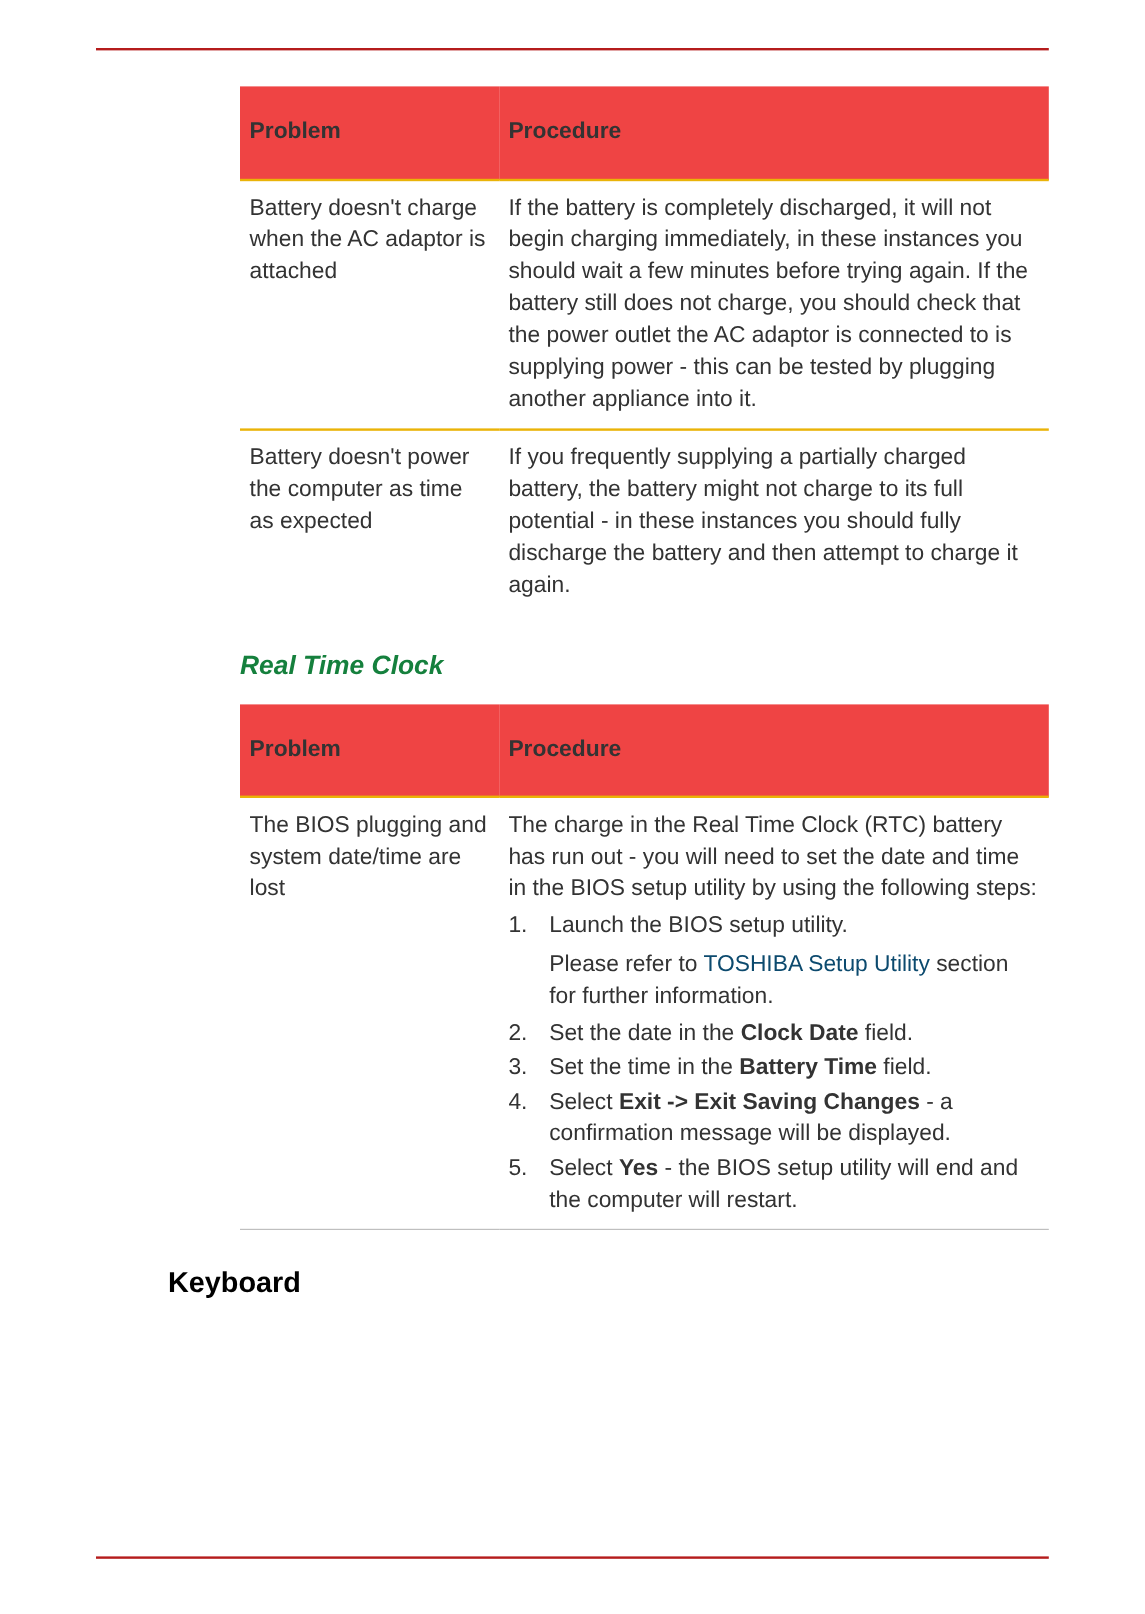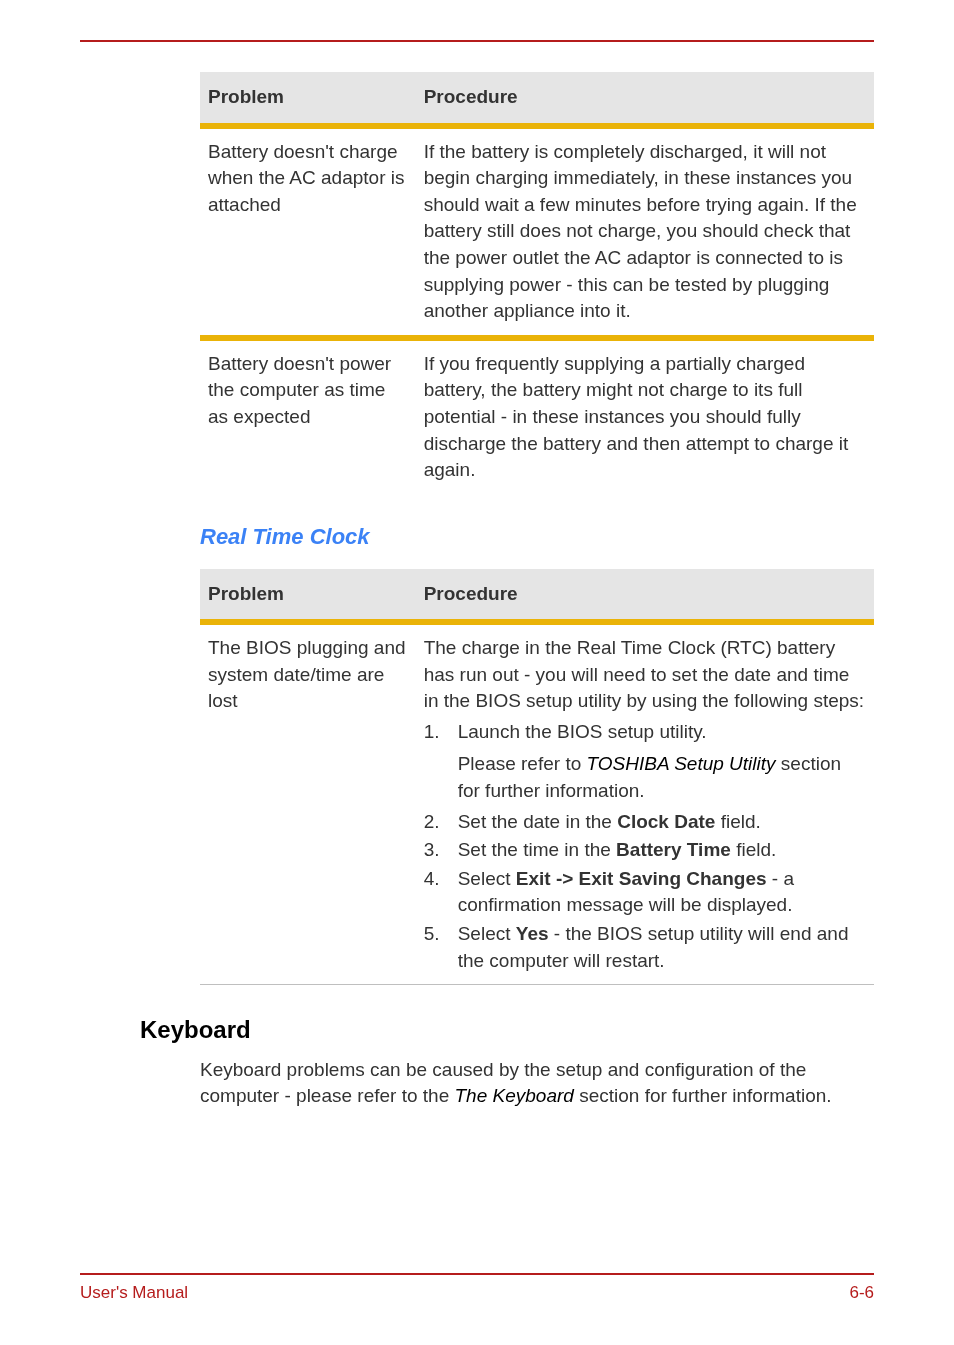--- a/index.html
+++ b/index.html
@@ -28,61 +28,60 @@
   .content-indent {
     margin-left: 120px;
   }
   table {
     width: 100%;
     border-collapse: collapse;
     margin-bottom: 28px;
   }
   th {
     text-align: left;
-    background: #e5e5e5;
+    background: #ef4444;
     font-weight: bold;
-    padding: 12px 8px;
+    padding: 25px 8px;
     font-size: 19px;
   }
   td {
     vertical-align: top;
     padding: 10px 8px;
     font-size: 19px;
     line-height: 1.4;
   }
   .col-problem {
     width: 32%;
   }
   .row-sep td {
-    border-top: 6px solid #eab308;
+    border-top: 2px solid #eab308;
   }
   .last-row td {
     border-bottom: 1px solid #bfbfbf;
   }
   .section-heading-red {
-    color: #3b82f6;
+    color: #15803d;
     font-style: italic;
     font-weight: bold;
     font-size: 22px;
     margin: 20px 0 16px 0;
   }
   .section-heading-blue {
     color: #000000;
     font-weight: bold;
     font-size: 24px;
     margin: 20px 0 10px 0;
   }
   .body-text {
     font-size: 19px;
     line-height: 1.4;
     margin-left: 60px;
   }
   .link-blue {
-    color: #000000;
-    font-style: italic;
+    color: #0c4a6e;
   }
   ol.steps {
     list-style: none;
     margin-top: 4px;
   }
   ol.steps li {
     position: relative;
     padding-left: 34px;
     margin-top: 2px;
   }
@@ -163,25 +162,18 @@
             <li><span class="num">5.</span><span>Select </span><span class="bold">Yes</span><span> - the BIOS setup utility will end and the computer will restart.</span></li>
           </ol>
         </td>
       </tr>
     </tbody>
       </table>
   </div>
 
   <div style="margin-left:60px;">
     <div class="section-heading-blue">Keyboard</div>
-    <p class="body-text">
-      <span>Keyboard problems can be caused by the setup and configuration of the computer - please refer to the </span><span class="link-blue">The Keyboard</span><span> section for further information.</span>
-    </p>
   </div>
 </div>
 
 <div class="footer">
   <div class="footer-hr"></div>
-  <div class="footer-row">
-    <span>User's Manual</span>
-    <span>6-6</span>
-  </div>
 </div>
 
 </body></html>

